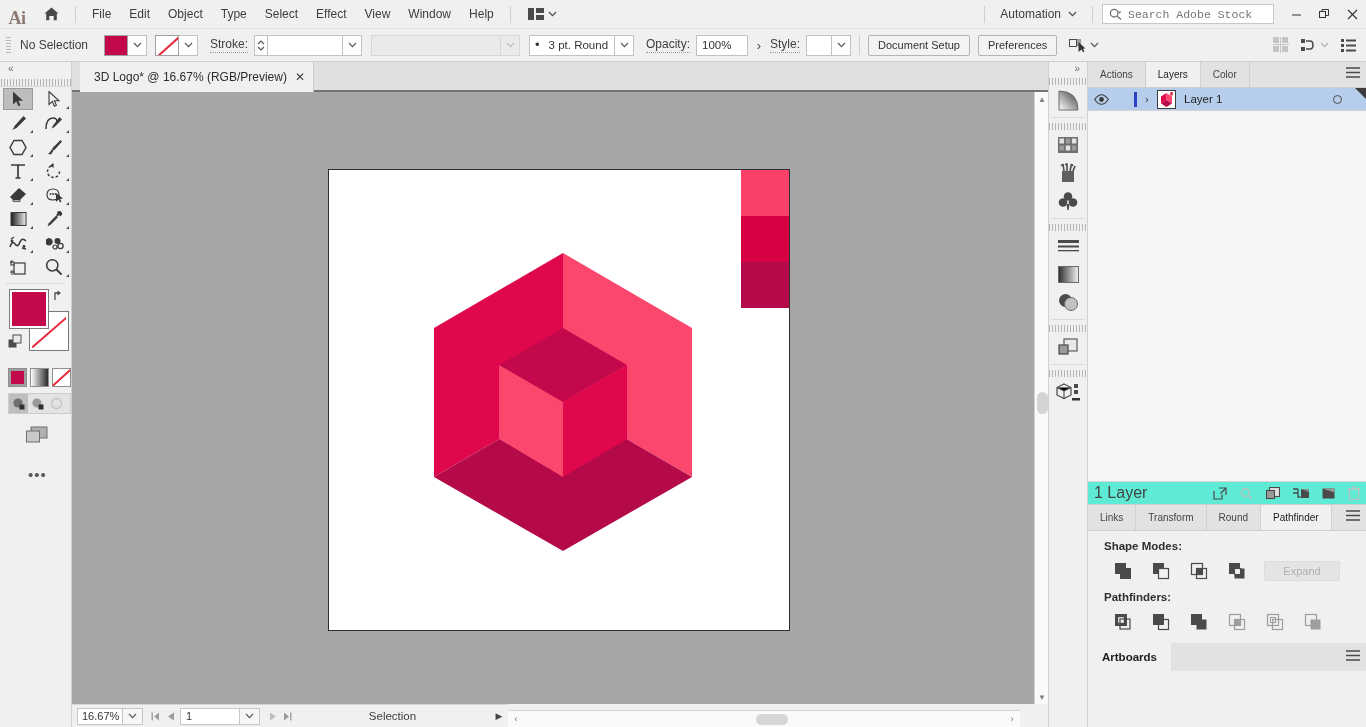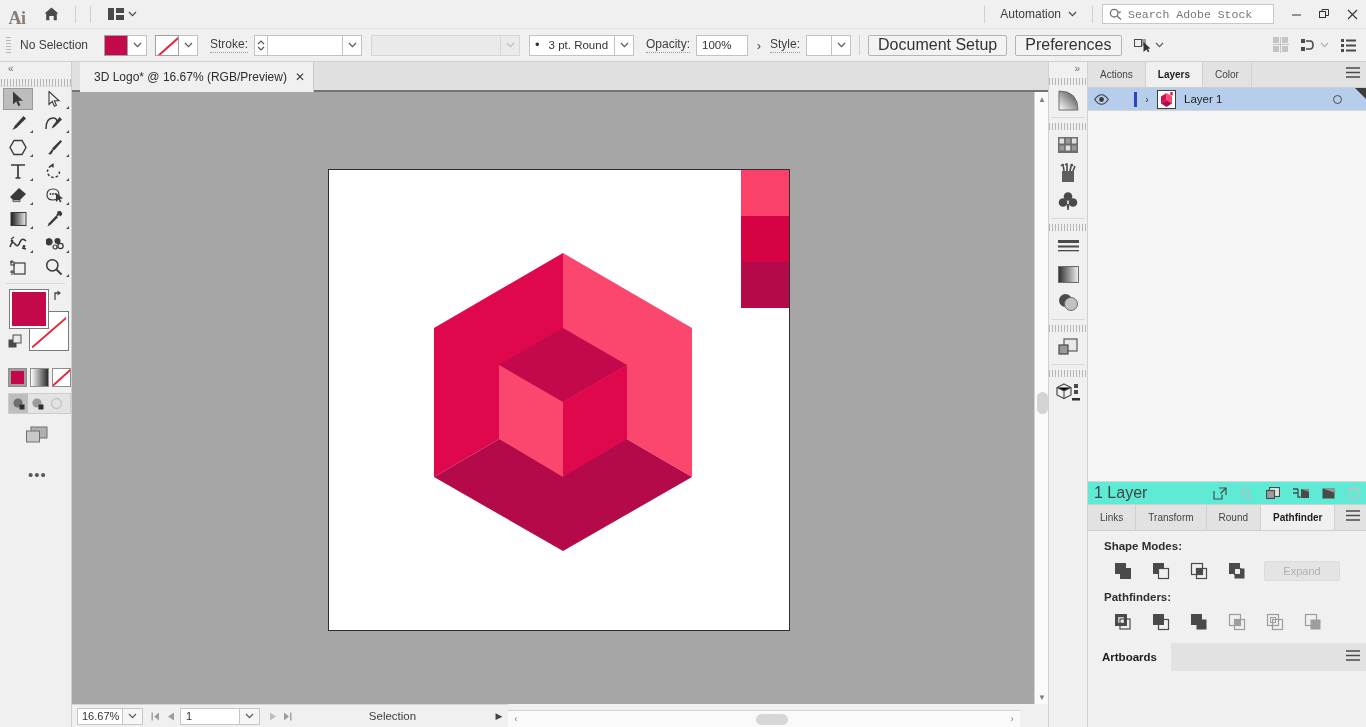--- a/index.html
+++ b/index.html
@@ -84,21 +84,21 @@
     width:13px; height:21px; border:1px solid #c2c2c2; border-right:0; background:#fdfdfd;
     display:flex; flex-direction:column; align-items:center; justify-content:center; gap:1px;
   }
   .txtfield{
     height:21px; border:1px solid #c2c2c2; background:#fff; display:flex; align-items:center;
     padding:0 5px; font-size:11.5px; color:#333;
   }
   .txtfield.dis{ background:#eaeaea; border-color:#d6d6d6; color:#b0b0b0; }
   .btn-outline{
     height:21px; border:1px solid #b4b4b4; background:#f3f3f3; border-radius:2px;
-    display:flex; align-items:center; padding:0 9px; font-size:16px; color:#333;
+    display:flex; align-items:center; padding:0 9px; font-size:11px; color:#333;
   }
   .cb-sep{ width:1px; height:20px; background:#cfcfcf; margin:0 8px; }
 
   
   .tabbar{
     position:absolute; left:72px; top:62px; width:1294px; height:30px;
     background:#e0e0e0; border-bottom:2px solid #737373;
   }
   .doc-tab{
     position:absolute; left:8px; top:0; height:30px; background:#f0f0f0;
@@ -233,21 +233,21 @@
   
   .panels{ position:absolute; left:1088px; top:62px; width:278px; height:665px; background:#f0f0f0; }
   .ptabrow{
     display:flex; align-items:stretch; height:26px; background:#e2e2e2; border-bottom:1px solid #cfcfcf;
     position:relative;
   }
   .ptab{
     display:flex; align-items:center; padding:0 12px; font-size:10px; color:#444;
     border-right:1px solid #d0d0d0;
   }
-  .ptab.active{ background:#f0f0f0; color:#1d1d1d; font-weight:bold; }
+  .ptab.active{ background:#f0f0f0; color:#1d1d1d; font-weight:normal; }
   .pmenu{ position:absolute; right:6px; top:5px; }
   .pbody{ background:#f0f0f0; }
 
   .layer-row{
     display:flex; align-items:center; height:23px; background:#b7cdec; border-bottom:1px solid #d6d6d6;
     position:relative;
   }
   .lr-eye{ width:26px; display:flex; align-items:center; justify-content:center; }
   .lr-lock{ width:20px; }
   .lr-colorbar{ width:3px; height:15px; background:#2a44c4; }
@@ -291,20 +291,31 @@
   <div class="menubar">
     <div class="ai-logo">
         <span>Ai</span>
       </div>
     <div class="home-btn">
       <svg width="17" height="16" viewBox="0 0 17 16">
           <path d="M8.5 1.5 L1.5 7.5 L3.2 7.5 L3.2 14.3 L6.3 14.3 L6.3 10 L10.7 10 L10.7 14.3 L13.8 14.3 L13.8 7.5 L15.5 7.5 Z" fill="#4a4a4a"></path>
         </svg>
     </div>
     <div class="sep-v"></div>
+    <div class="menu-items">
+      <div class="menu-item">File</div>
+      <div class="menu-item">Edit</div>
+      <div class="menu-item">Object</div>
+      <div class="menu-item">Type</div>
+      <div class="menu-item">Select</div>
+      <div class="menu-item">Effect</div>
+      <div class="menu-item">View</div>
+      <div class="menu-item">Window</div>
+      <div class="menu-item">Help</div>
+    </div>
     <div class="sep-v"></div>
     <div class="arrange-btn">
       <svg width="16" height="12" viewBox="0 0 16 12">
           <rect x="0" y="0" width="6" height="12" fill="#4a4a4a"></rect>
           <rect x="8" y="0" width="8" height="5" fill="#4a4a4a"></rect>
           <rect x="8" y="7" width="8" height="5" fill="#4a4a4a"></rect>
         </svg>
       <svg width="9" height="6" viewBox="0 0 9 6">
           <path d="M1 1 L4.5 4.6 L8 1" stroke="#4a4a4a" stroke-width="1.2" fill="none"></path>
         </svg>

